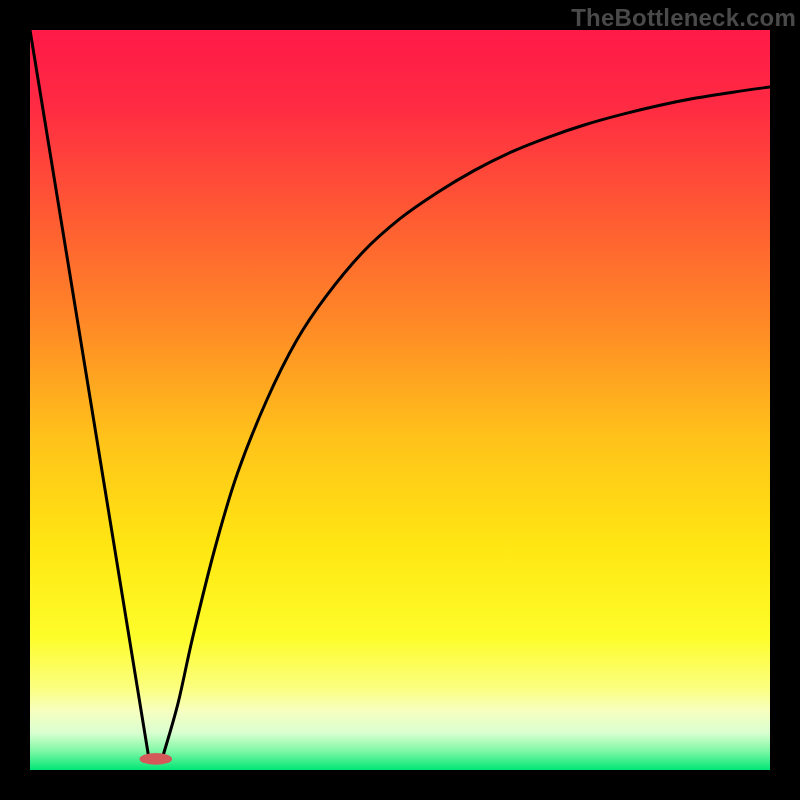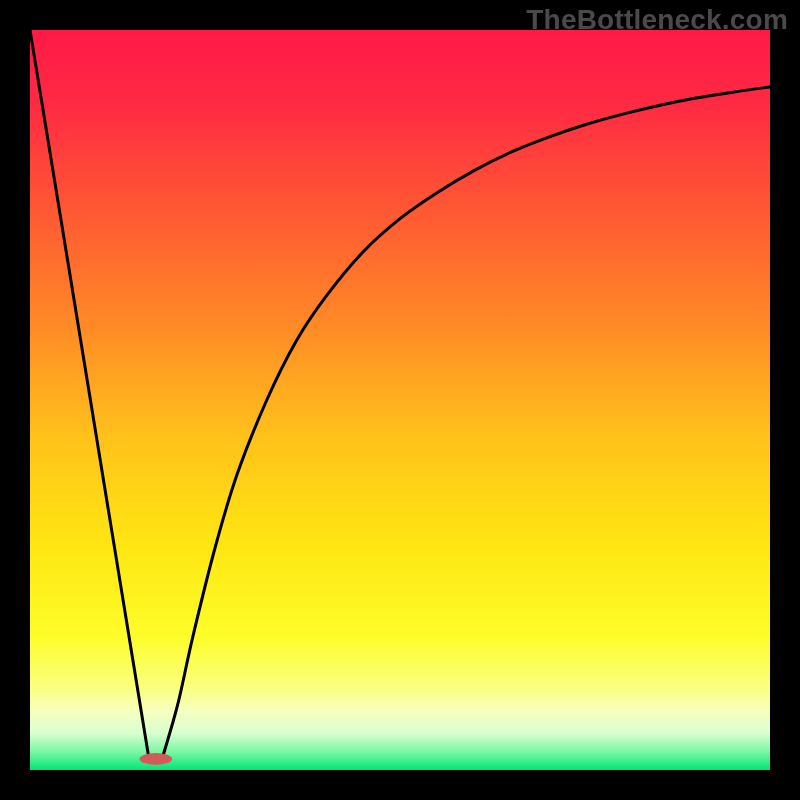--- a/index.html
+++ b/index.html
@@ -13,23 +13,23 @@
   }
   .frame {
     position: relative;
     width: 800px;
     height: 800px;
     background: #000;
   }
   .watermark {
     position: absolute;
     top: 4px;
-    right: 12px;
+    right: 4px;
     color: #4a4a4a;
-    font-size: 28px;
+    font-size: 24px;
     font-weight: 600;
     letter-spacing: 0.2px;
     z-index: 20;
   }
   .plot-outer {
     position: absolute;
     left: 30px;
     top: 30px;
     width: 740px;
     height: 740px;

